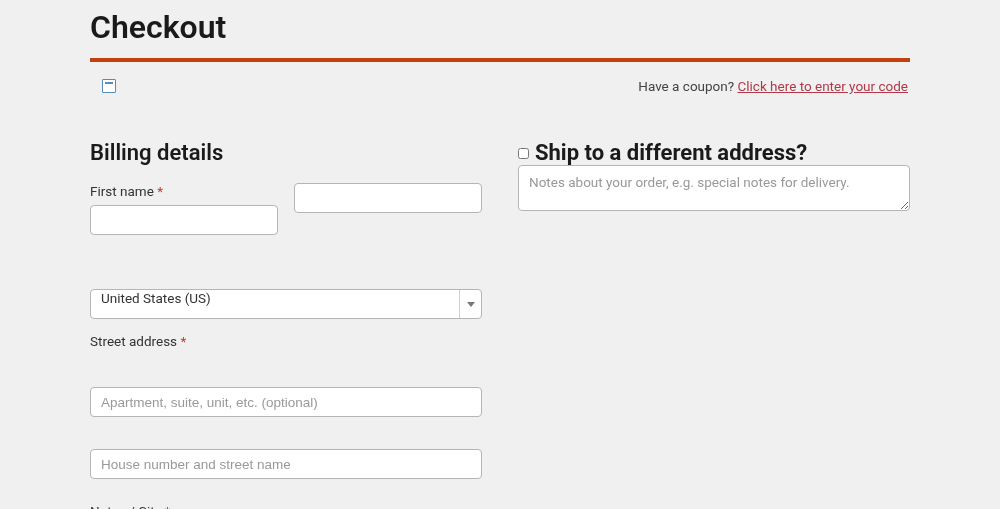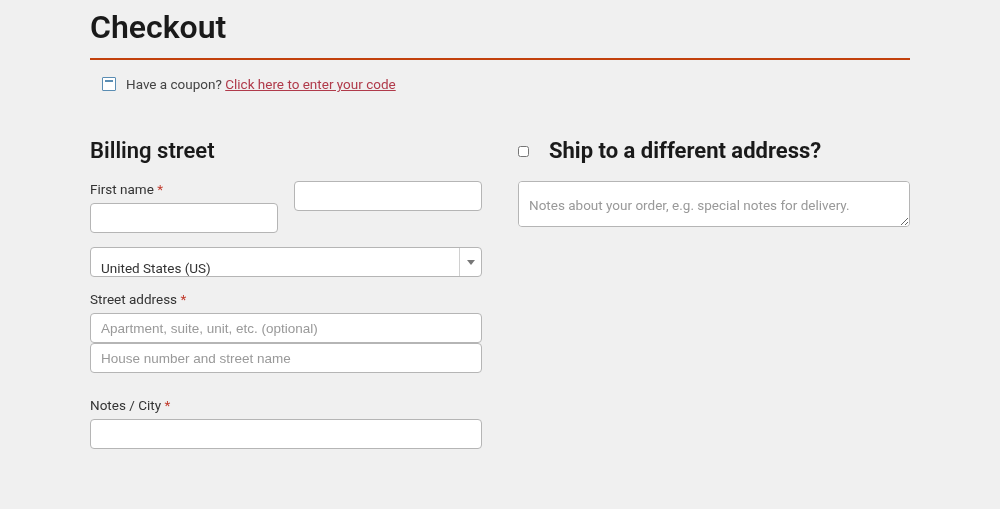--- a/index.html
+++ b/index.html
@@ -14,30 +14,31 @@
     .container {
       width: 820px;
       margin: 0 auto;
       padding-top: 8px;
     }
     h1.page-title {
       font-size: 32px;
       font-weight: 600;
       color: #1a1a1a;
       padding-bottom: 12px;
-      border-bottom: 2px solid #c2410c;
+      border-bottom: 4px solid #c2410c;
       margin-bottom: 10px;
     }
     .coupon-bar {
       display: flex;
       align-items: center;
       gap: 10px;
       padding: 6px 2px 14px 12px;
       font-size: 13.5px;
       color: #444;
+      justify-content: space-between;
     }
     .coupon-icon {
       width: 14px;
       height: 14px;
       border: 1.5px solid #5a8db3;
       border-radius: 1px;
       position: relative;
       background: #fff;
     }
     .coupon-icon::before {
@@ -66,24 +67,23 @@
     h2.section-title {
       font-size: 22px;
       font-weight: 600;
       color: #1a1a1a;
       margin-bottom: 18px;
     }
     .ship-heading {
       font-size: 22px;
       font-weight: 700;
       color: #1a1a1a;
-      margin-bottom: 18px;
       display: flex;
       align-items: center;
-      gap: 20px;
+      gap: 6px;
     }
     .ship-heading input[type="checkbox"] {
       width: 11px;
       height: 11px;
       margin-top: 2px;
       cursor: pointer;
     }
     .row {
       display: flex;
       gap: 16px;
@@ -108,24 +108,25 @@
       border-radius: 4px;
       background: #fff;
       padding: 0 10px;
       font-size: 13.5px;
       color: #333;
       outline: none;
     }
     input.text-input::placeholder { color: #999; }
     .select-box {
       display: flex;
-      align-items: flex-end;
+      align-items: flex-start;
       justify-content: space-between;
       cursor: pointer;
       position: relative;
+      margin-top: 40px;
     }
     .select-caret {
       position: absolute;
       right: 0;
       top: 0;
       bottom: 0;
       width: 22px;
       border-left: 1px solid #d0d0d0;
       display: flex;
       align-items: center;
@@ -137,49 +138,49 @@
       border-left: 4px solid transparent;
       border-right: 4px solid transparent;
       border-top: 5px solid #777;
     }
     textarea.notes {
       width: 100%;
       height: 46px;
       border: 1px solid #b5b5b5;
       border-radius: 4px;
       background: #fff;
-      padding: 15px 10px;
+      padding: 8px 10px;
       font-size: 13.5px;
       font-family: inherit;
       color: #333;
       resize: vertical;
       outline: none;
     }
     textarea.notes::placeholder { color: #999; }
-    .stack-gap { margin-bottom: 12px; }
+    .stack-gap { margin-bottom: 12px; gap: 32px; }
   </style>
 </head>
 <body>
 
 <div class="container">
   <h1 class="page-title">Checkout</h1>
 
   <div class="coupon-bar">
     <span class="coupon-icon"></span>
     <span>
       <span>Have a coupon?</span>
       <span> </span>
       <a class="coupon-link">Click here to enter your code</a>
     </span>
   </div>
 
   <div class="columns">
 
     <div class="col">
-      <h2 class="section-title">Billing street</h2>
+      <h2 class="section-title">Billing details</h2>
 
       <div class="row">
         <div class="field">
           <label class="field-label">
             <span>First name</span> <span class="req">*</span>
           </label>
           <input type="text" class="text-input" style="">
         </div>
         <div class="field">
           <input type="text" class="text-input" style="">

